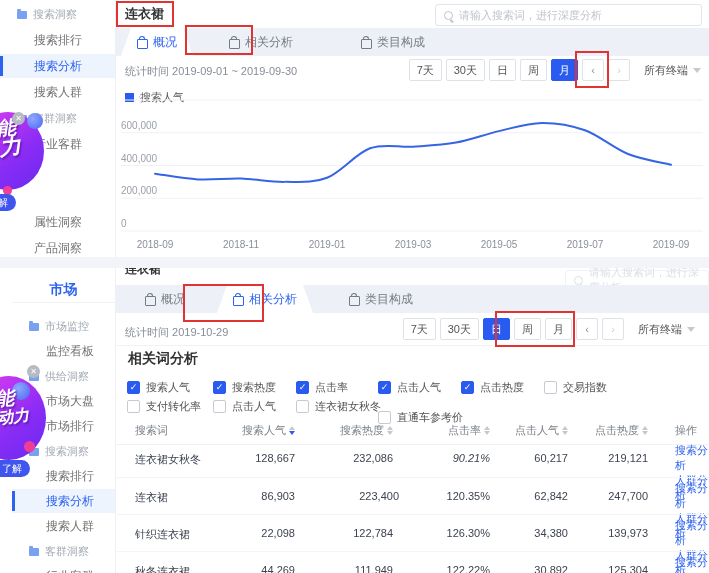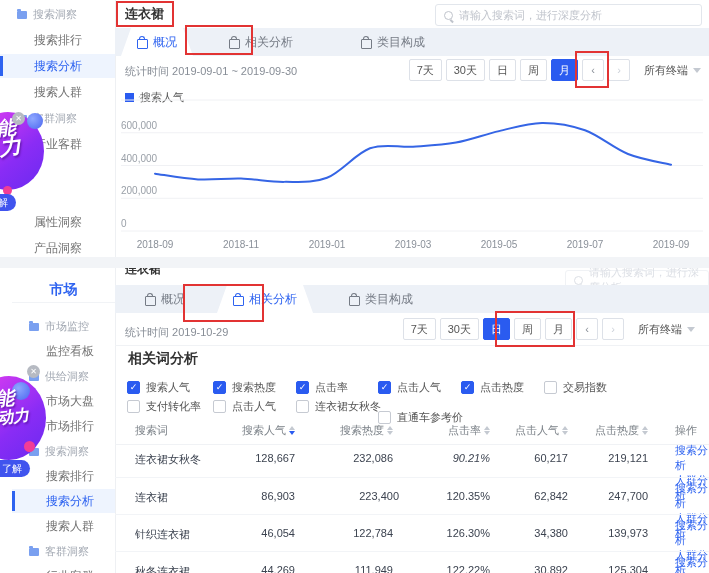--- a/index.html
+++ b/index.html
@@ -351,21 +351,21 @@
             <span class="c-num" style="left: 275px;">120.35%</span>
             <span class="c-num" style="left: 353px;">62,842</span>
             <span class="c-num" style="left: 433px;">247,700</span>
             <span class="c-act">
               <a class="alink">搜索分析</a>
               <a class="alink">人群分析</a>
             </span>
           </div>
           <div class="trow sep" style="top: 246px;">
             <span class="c-word">针织连衣裙</span>
-            <span class="c-num" style="left: 80px;">46,054</span>
+            <span class="c-num" style="left: 80px;">22,098</span>
             <span class="c-num" style="left: 178px;">122,784</span>
             <span class="c-num" style="left: 275px;">126.30%</span>
             <span class="c-num" style="left: 353px;">34,380</span>
             <span class="c-num" style="left: 433px;">139,973</span>
             <span class="c-act">
               <a class="alink">搜索分析</a>
               <a class="alink">人群分析</a>
             </span>
           </div>
           <div class="trow sep" style="top: 283px;">

